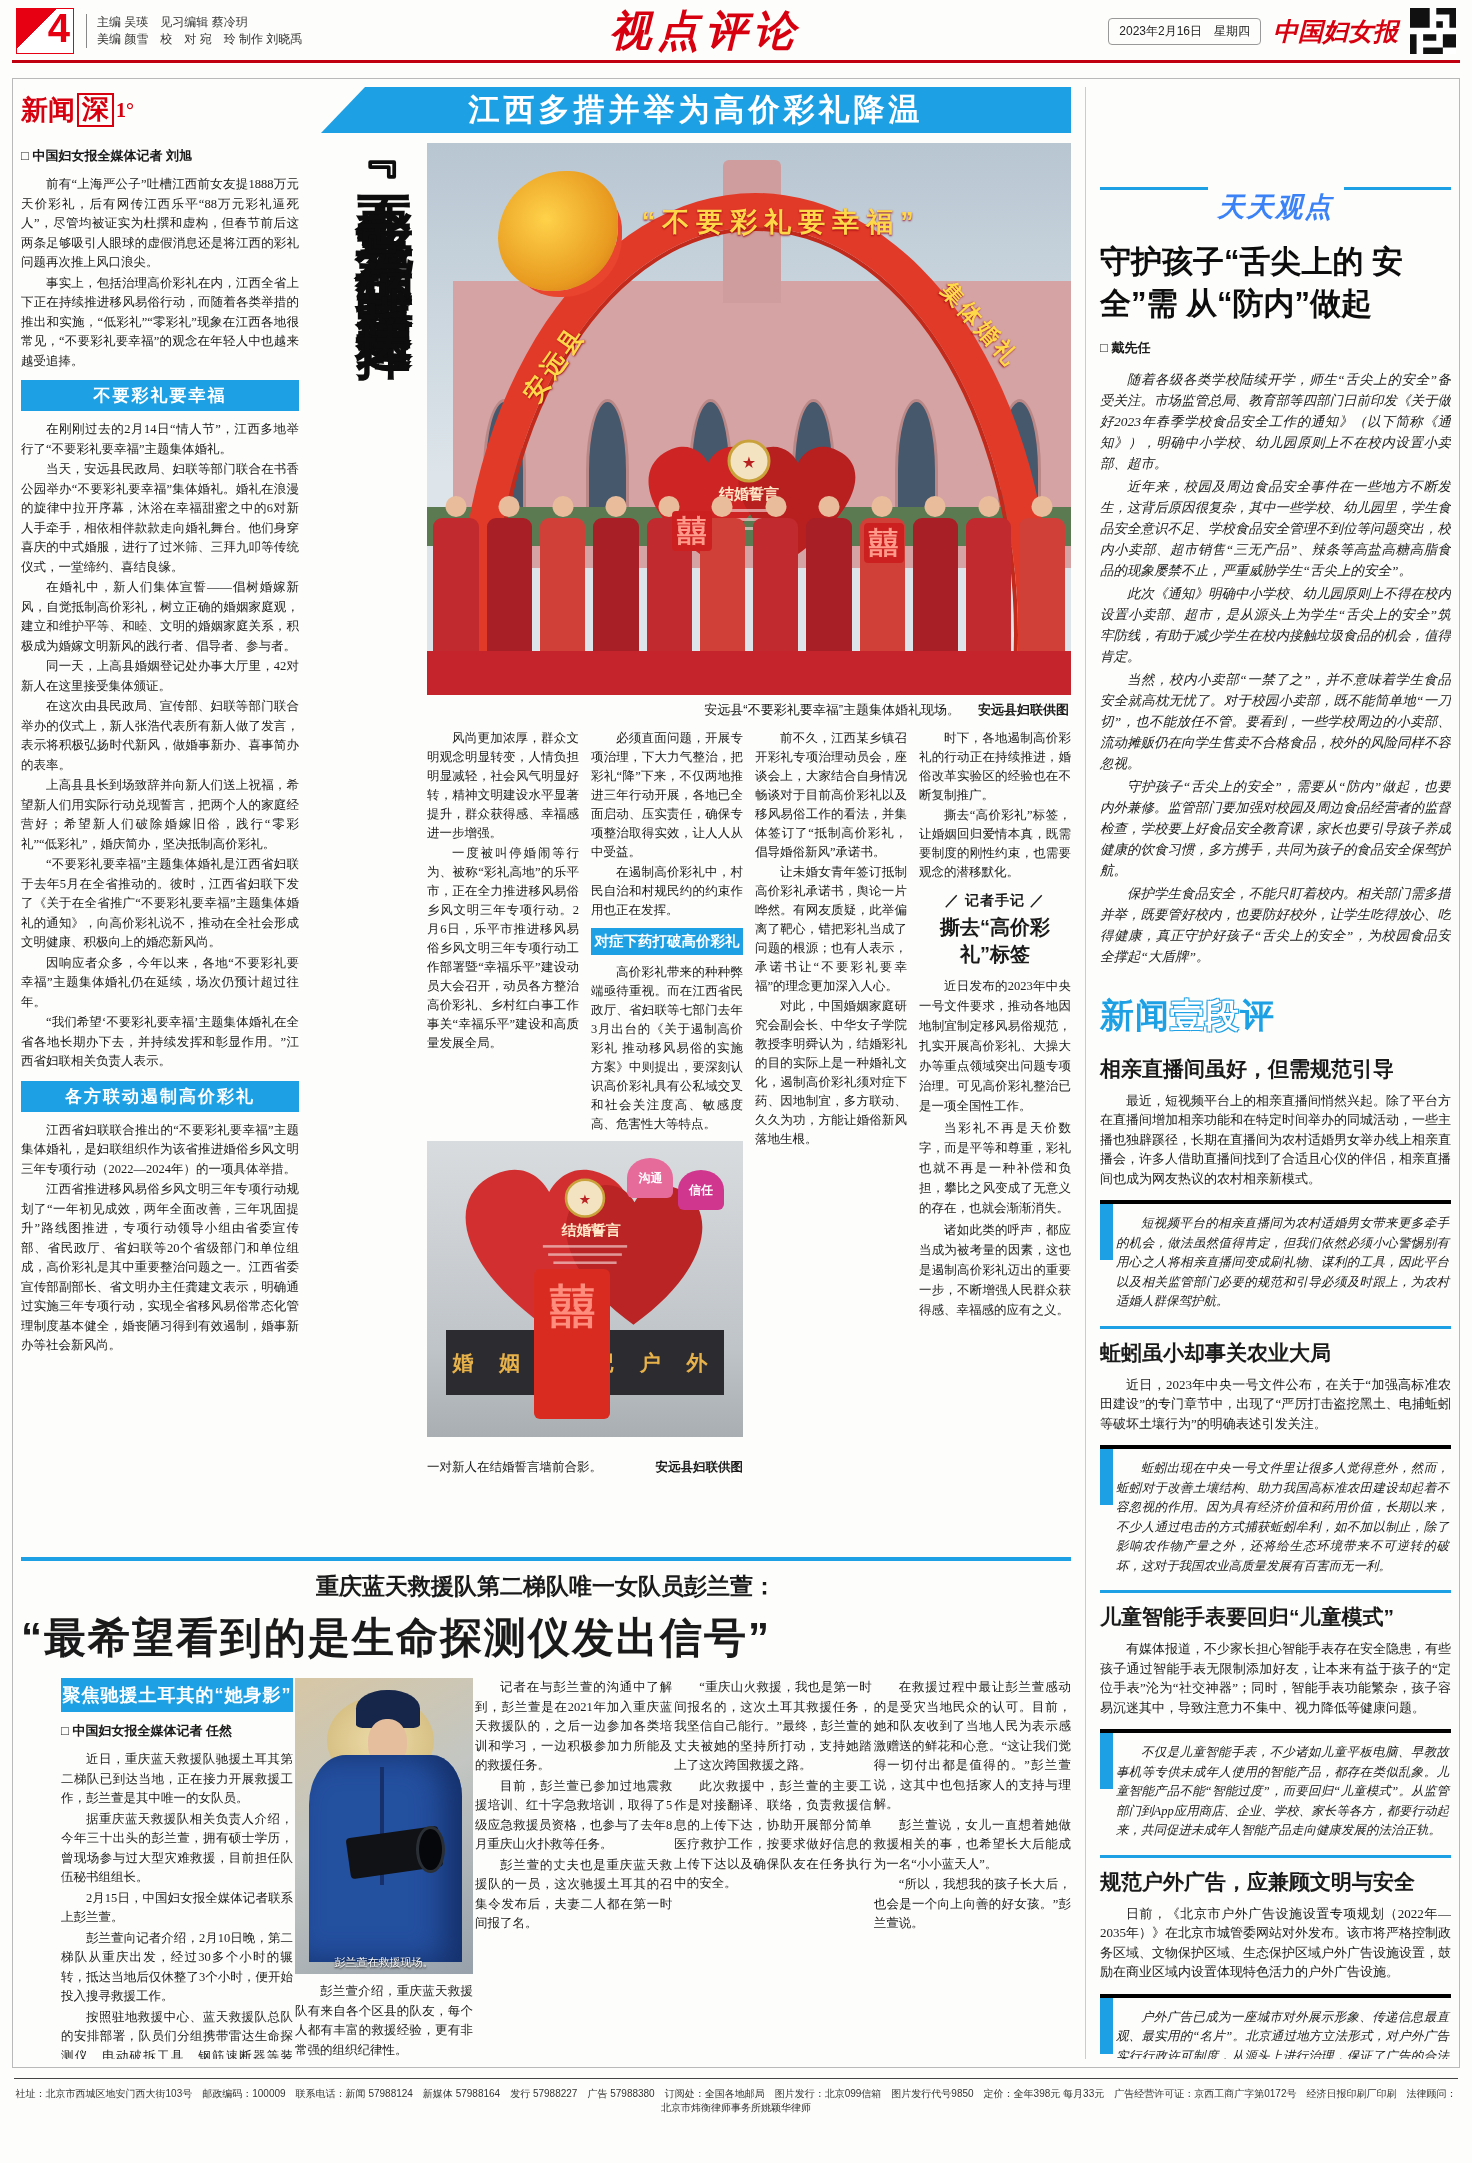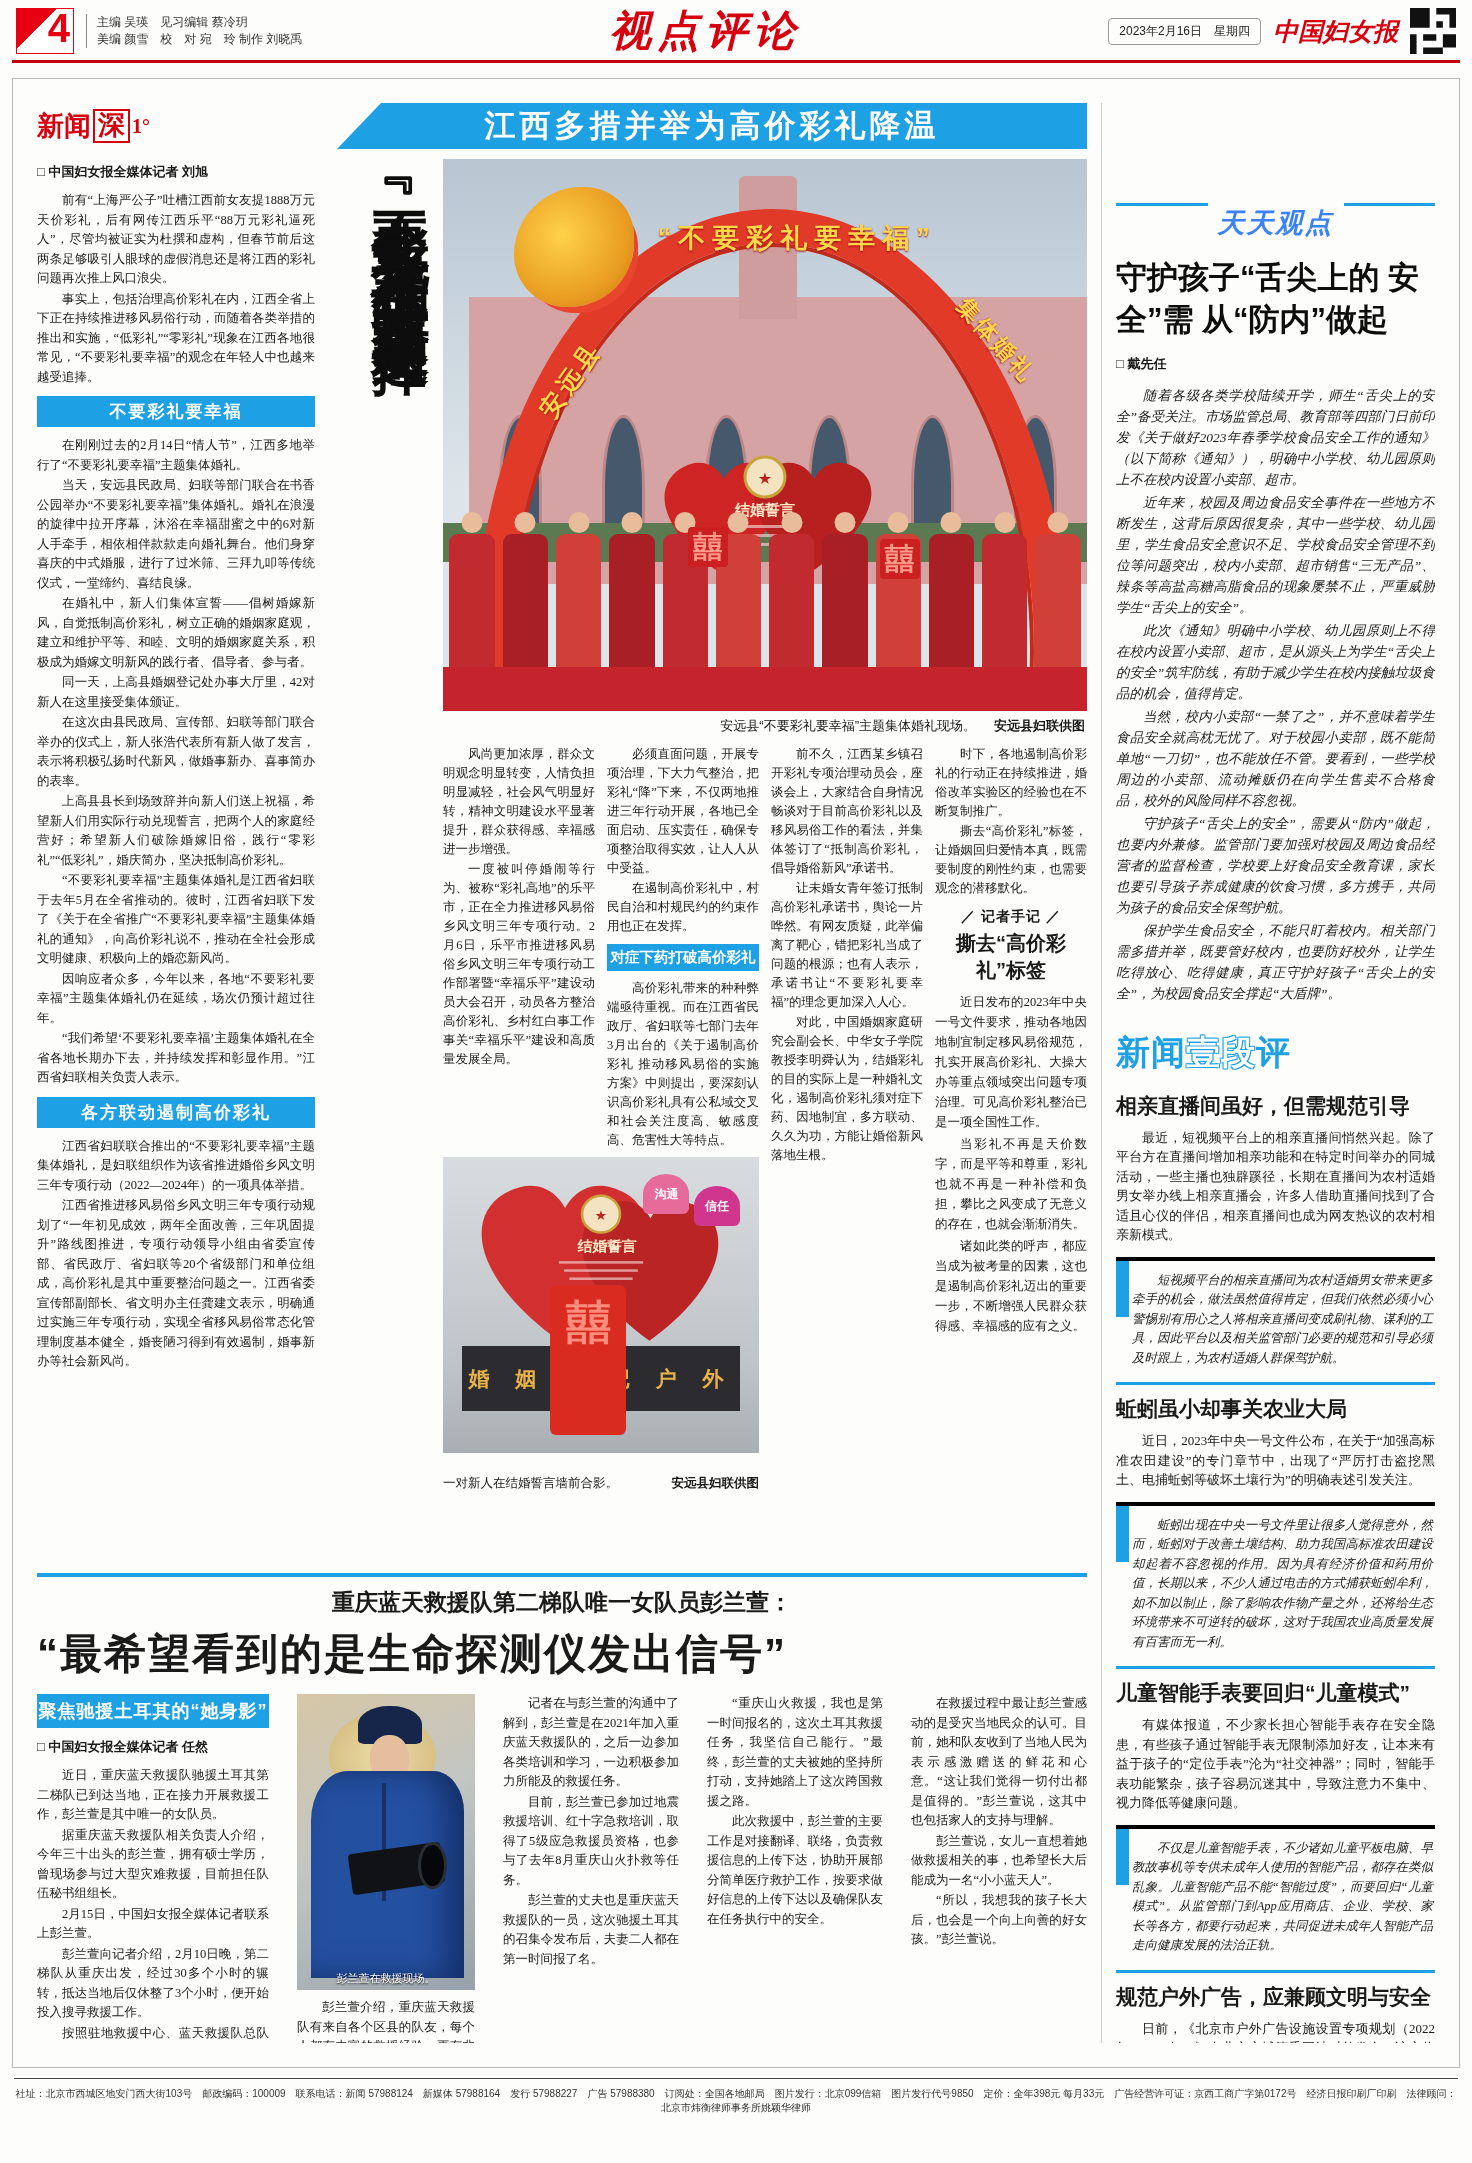--- a/index.html
+++ b/index.html
@@ -6,21 +6,21 @@
   body { width:1472px; height:2163px; background:#fdfdfb; font-family:"Liberation Serif", serif; color:#1a1a1a; overflow:hidden; }
   .hdr { height:58px; display:flex; align-items:center; padding:6px 16px 2px 16px; gap:12px; }
   .red4 { width:58px; height:46px; position:relative; background:linear-gradient(135deg,#e60012 40%,#ffffff 40%); border:1px solid #e60012; }
   .red4 span { position:absolute; right:3px; top:-4px; color:#e60012; font:bold 40px/46px "Liberation Sans",sans-serif; }
   .ed { border-left:1px solid #888; padding-left:10px; font:12px/17px "Liberation Sans",sans-serif; color:#333; }
   .sec-title { flex:1; text-align:center; color:#d6000f; font:bold italic 42px "Liberation Serif",serif; letter-spacing:6px; }
   .datebox { border:1px solid #999; border-radius:4px; padding:4px 10px; font:12px "Liberation Sans",sans-serif; color:#222; white-space:nowrap; }
   .masthead { color:#d6000f; font:bold italic 25px "Liberation Serif",serif; white-space:nowrap; }
   .qr { width:46px; height:46px; }
   .redrule { height:4px; background:#c00010; margin:2px 12px 0 12px; border-bottom:1px solid #fff; }
-  .main { margin:14px 12px 0 12px; border:1px solid #b9b9b9; padding:24px; height:1990px; display:flex; gap:14px; overflow:hidden; }
+  .main { margin:14px 12px 0 12px; border:1px solid #b9b9b9; padding:8px; height:1990px; display:flex; gap:14px; overflow:hidden; }
   .left { width:1050px; flex:none; overflow:hidden; }
   .right { flex:1; border-left:1px solid #cccccc; padding-left:14px; overflow:hidden; }
 
   
   .deep-head { display:flex; height:46px; align-items:stretch; }
   .deep-logo { width:300px; display:flex; align-items:center; gap:2px; color:#d6000f; font:bold 27px "Liberation Serif",serif; }
   .deep-logo .boxed { border:2px solid #d6000f; padding:0 3px; line-height:1.1; }
   .deep-logo .deg { font-size:20px; vertical-align:super; }
   .banner { flex:1; background:#1da1e4; clip-path:polygon(44px 0,100% 0,100% 100%,0 100%); color:#fff; display:flex; align-items:center; justify-content:center; font:bold 31px "Liberation Sans",sans-serif; letter-spacing:4px; }
   .deep-body { display:flex; gap:12px; margin-top:10px; height:1402px; overflow:hidden; }
@@ -44,21 +44,21 @@
   .cap2 { display:flex; justify-content:space-between; font:12.5px "Liberation Sans",sans-serif; margin-top:22px; }
   .marker { text-align:center; font:bold 14px "Liberation Sans",sans-serif; margin:10px 0 4px 0; letter-spacing:1px; }
   .notes-title { text-align:center; font:bold 20px "Liberation Sans",sans-serif; margin:4px 0 8px 0; }
   .kai p { text-indent:2em; margin-bottom:2px; font-size:12.5px; line-height:20px; }
 
   .bluediv { height:4px; background:#1da1e4; margin:12px 0 10px 0; }
 
   
   .kicker { text-align:center; font:bold 23px "Liberation Sans",sans-serif; margin:2px 0 8px 0; }
   .rheadline { font:bold 42px "Liberation Sans",sans-serif; letter-spacing:2px; margin-bottom:12px; }
-  .rbody { display:flex; gap:28px; height:436px; overflow:hidden; font:12.5px/19.5px "Liberation Serif",serif; text-align:justify; }
+  .rbody { display:flex; gap:2px; height:436px; overflow:hidden; font:12.5px/19.5px "Liberation Serif",serif; text-align:justify;margin-left:40px; }
   .rbody p { text-indent:2em; margin-bottom:1px; }
   .rc1 { width:232px; flex:none; }
   .rc2 { width:178px; flex:none; }
   .rcx { flex:1; }
   .focusbox { background:#1da1e4; color:#fff; font:bold 18px/1 "Liberation Sans",sans-serif; text-align:center; padding:8px 0; margin-bottom:10px; letter-spacing:1px; }
   .photo3 { height:296px; position:relative; overflow:hidden; background:linear-gradient(150deg,#d7c7a5 0%,#c3c6c2 45%,#97a1ab 100%); }
   .p3cap { position:absolute; bottom:4px; left:0; right:0; text-align:center; color:#fff; font:11px "Liberation Sans",sans-serif; text-shadow:0 1px 2px #000; }
 
   
   .ttd { display:flex; align-items:center; gap:10px; margin:64px 0 16px 0; }

